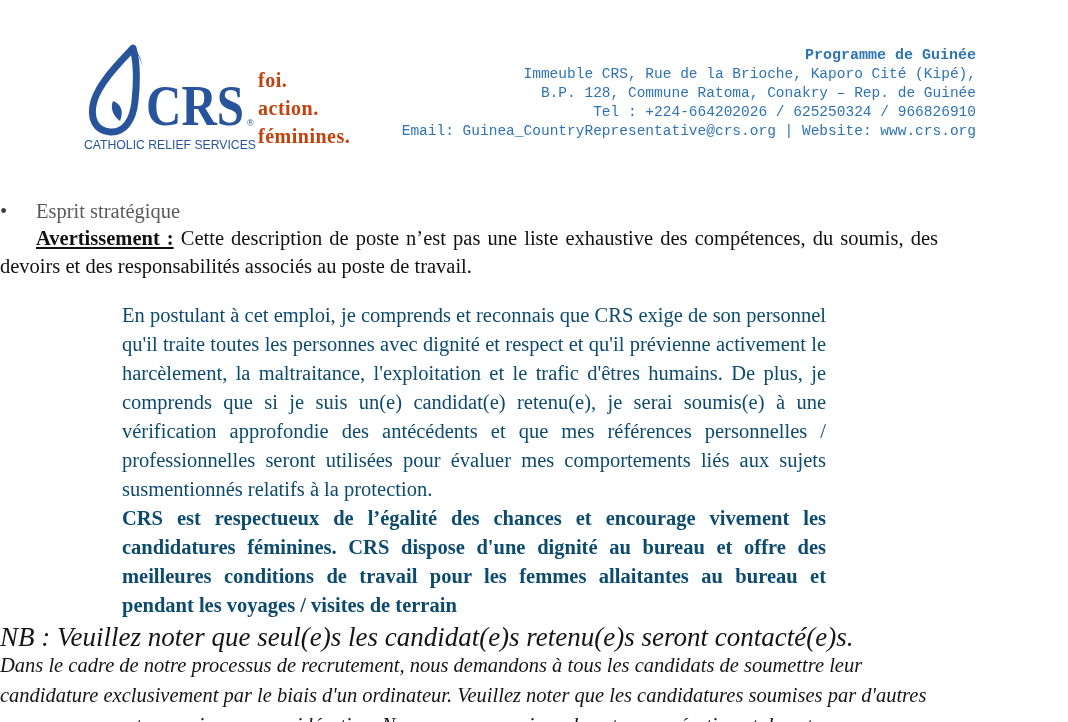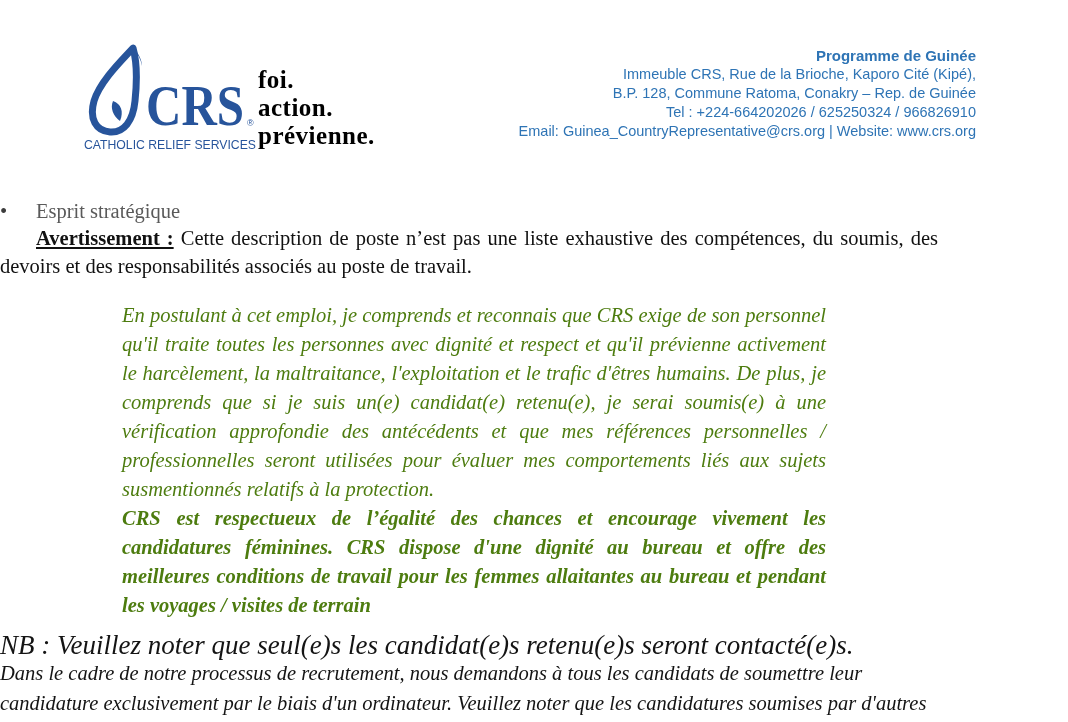--- a/index.html
+++ b/index.html
@@ -6,47 +6,47 @@
   .page {
     position:relative; width:1068px; height:722px; background:#ffffff;
     font-family:"Liberation Serif", serif; color:#1b1b1b; overflow:hidden;
   }
 
   
   .logo-svg { position:absolute; left:84px; top:44px; width:174px; height:110px; }
   .tagline {
     position:absolute; left:258px; top:66px;
     font-family:"Liberation Serif", serif; font-weight:bold;
-    font-size:25px; line-height:28px; color:#000000; letter-spacing:0.5px;
+    font-size:20px; line-height:28px; color:#c2410c; letter-spacing:0.5px;
   }
   .header-right {
     position:absolute; top:46px; right:92px; text-align:right;
-    font-family:Liberation Sans, sans-serif;
+    font-family:Liberation Mono, monospace;
     font-size:14.5px; line-height:19px; color:#2e74b5;
   }
   .header-right .hr-title { font-weight:bold; font-size:15px; }
 
   
   .doc-body { position:absolute; left:0; top:198px; width:938px; }
   .doc-body p { margin:0; }
 
   .bullet-line {
     margin:4px 0 0 159px; font-size:20.5px; line-height:26px; color:#5a5a5a;
   }
   .bullet-line .bullet { color:#3c3c3c; display:inline-block; width:36px; }
 
   .warning {
     margin:9px 130px 0 155px; font-size:20.5px; line-height:28px;
     text-align:justify; color:#111;
   }
   .warning .wlabel { font-weight:bold; text-decoration:underline;padding-left:36px; }
 
   .legal-block {
-    margin:21px 112px 12px 122px; font-size:20.5px; line-height:29px;
-    text-align:justify; font-style:italic; color:#4d7c0f;
+    margin:21px 112px 4px 122px; font-size:20.5px; line-height:29px;
+    text-align:justify; color:#0c4a6e;
   }
   .legal-block .equality { font-weight:bold; }
 
   .nb {
     margin:14px 112px 0 122px; font-style:italic; font-size:27px;
     line-height:26px; color:#141414;
   }
 
   .closing {
     margin:32px 120px 0 112px; font-style:italic; font-size:20.5px;
@@ -65,21 +65,21 @@
       <path d="M29,57 C37,60 40,67 36,77 C29,72 26,64 29,57 Z" fill="#27549b"></path>
     </g>
     <text x="62" y="81" font-family="Liberation Serif, serif" font-weight="bold" font-size="58" fill="#27549b" textLength="98" lengthAdjust="spacingAndGlyphs">CRS</text>
     <text x="163" y="82" font-family="Liberation Sans, sans-serif" font-size="9" fill="#27549b">®</text>
     <text x="0" y="105" font-family="Liberation Sans, sans-serif" font-size="13.5" fill="#27549b" textLength="172" lengthAdjust="spacingAndGlyphs">CATHOLIC RELIEF SERVICES</text>
   </svg>
 
   <div class="tagline">
     <div>foi.</div>
     <div>action.</div>
-    <div>prévienne.</div>
+    <div>féminines.</div>
   </div>
 
   <div class="header-right">
     <div class="hr-title">Programme de Guinée</div>
     <div>Immeuble CRS, Rue de la Brioche, Kaporo Cité (Kipé),</div>
     <div>B.P. 128, Commune Ratoma, Conakry – Rep. de Guinée</div>
     <div>Tel : +224-664202026 / 625250324 / 966826910</div>
     <div>Email: Guinea_CountryRepresentative@crs.org | Website: www.crs.org</div>
   </div>
 

